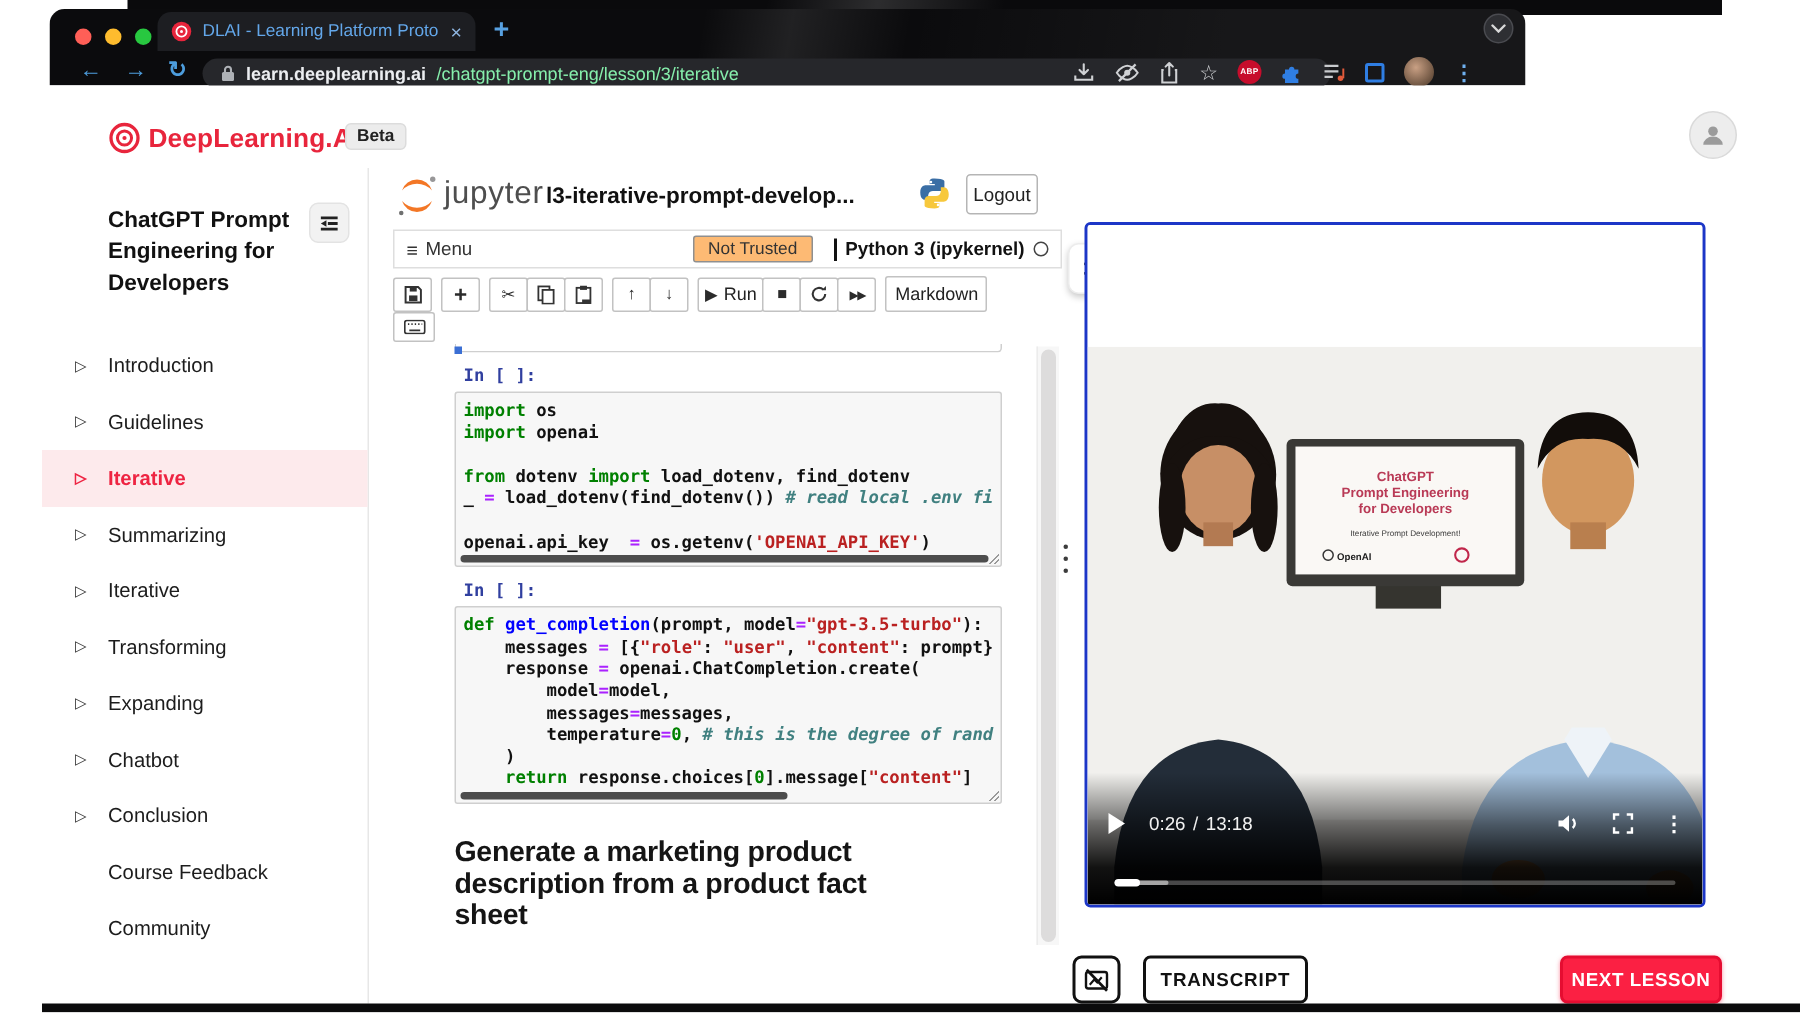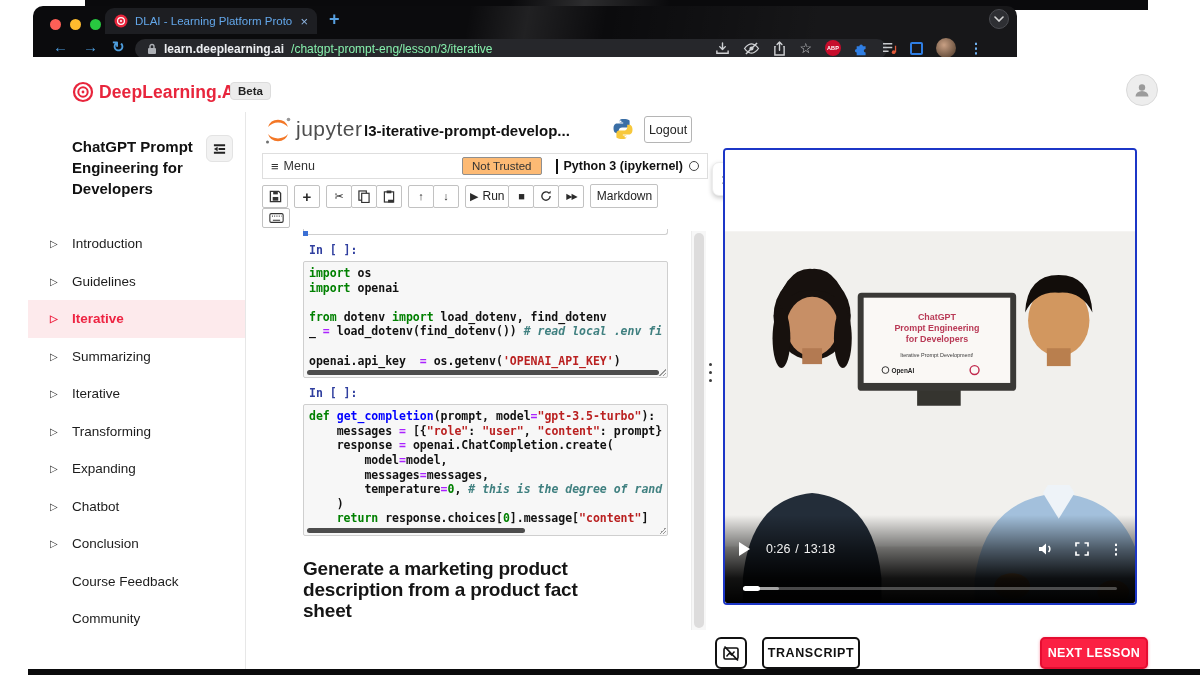--- a/index.html
+++ b/index.html
@@ -123,21 +123,21 @@
   .vtime{margin-left:16px;font-size:12.5px;font-weight:400;color:#f2f2f2;display:flex;gap:5px}
   .vright{margin-left:auto;display:flex;align-items:center;gap:20px}
   .vdots{color:#fff;font-size:14px;font-weight:700}
   .vprogress{position:absolute;left:18px;right:18px;bottom:13px;height:3px;background:rgba(255,255,255,.28);border-radius:2px}
   .vbuffer{position:absolute;left:0;top:0;height:3px;background:rgba(255,255,255,.5);border-radius:2px}
   .vplayed{position:absolute;left:0;top:-1px;height:5px;background:#fff;border-radius:3px}
 
   
   .pip-btn{position:absolute;left:687px;top:580px;width:32px;height:32px;border:2px solid #111;border-radius:6px;
            background:#fff;display:flex;align-items:center;justify-content:center}
-  .transcript-btn{position:absolute;left:734px;top:580px;width:98px;height:32px;border:2px solid #111;border-radius:5px;
+  .transcript-btn{position:absolute;left:734px;top:580px;width:110px;height:32px;border:2px solid #111;border-radius:5px;
            background:#fff;font-size:12.5px;font-weight:700;letter-spacing:.6px;color:#111;
            display:flex;align-items:center;justify-content:center}
   .next-btn{position:absolute;left:1012px;top:580px;width:108px;height:32px;border:2px solid #e50d31;border-radius:5px;
            background:#fb2043;font-size:12.5px;font-weight:700;letter-spacing:.4px;color:#fff;
            display:flex;align-items:center;justify-content:center;box-shadow:0 1px 3px rgba(248,32,70,.5)}
 </style>
 </head>
 <body>
 
 <div class="stage">

